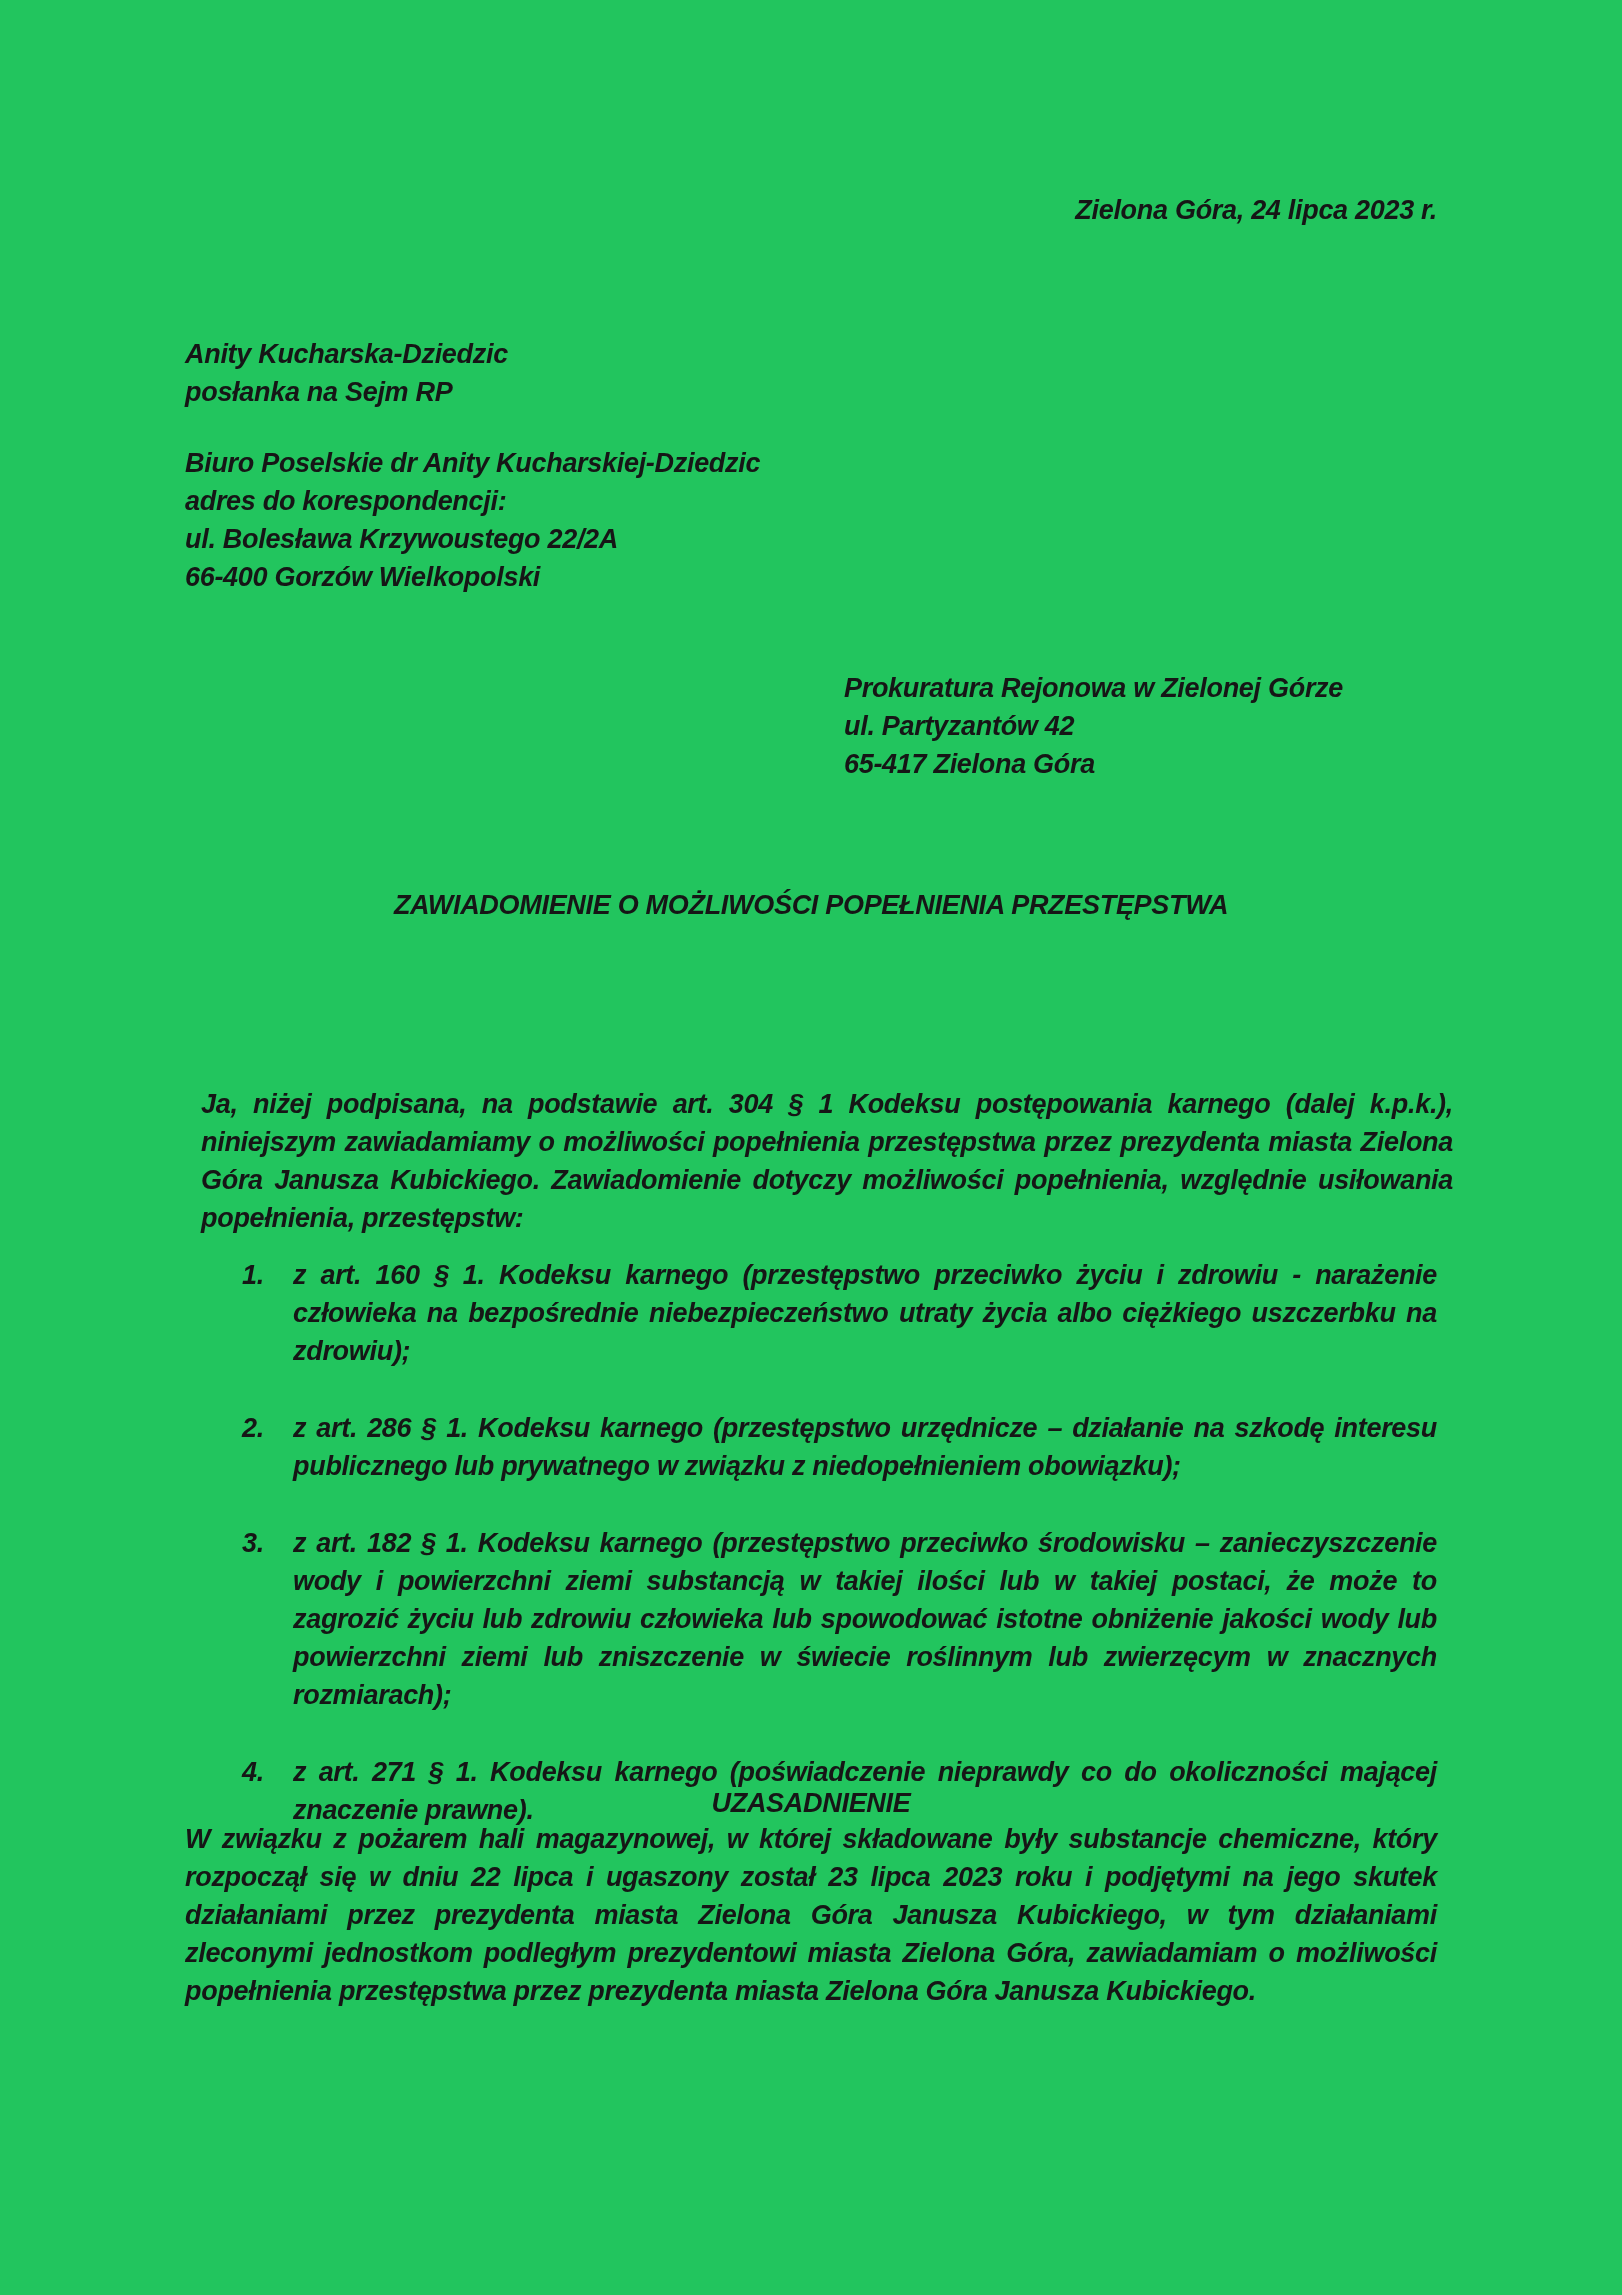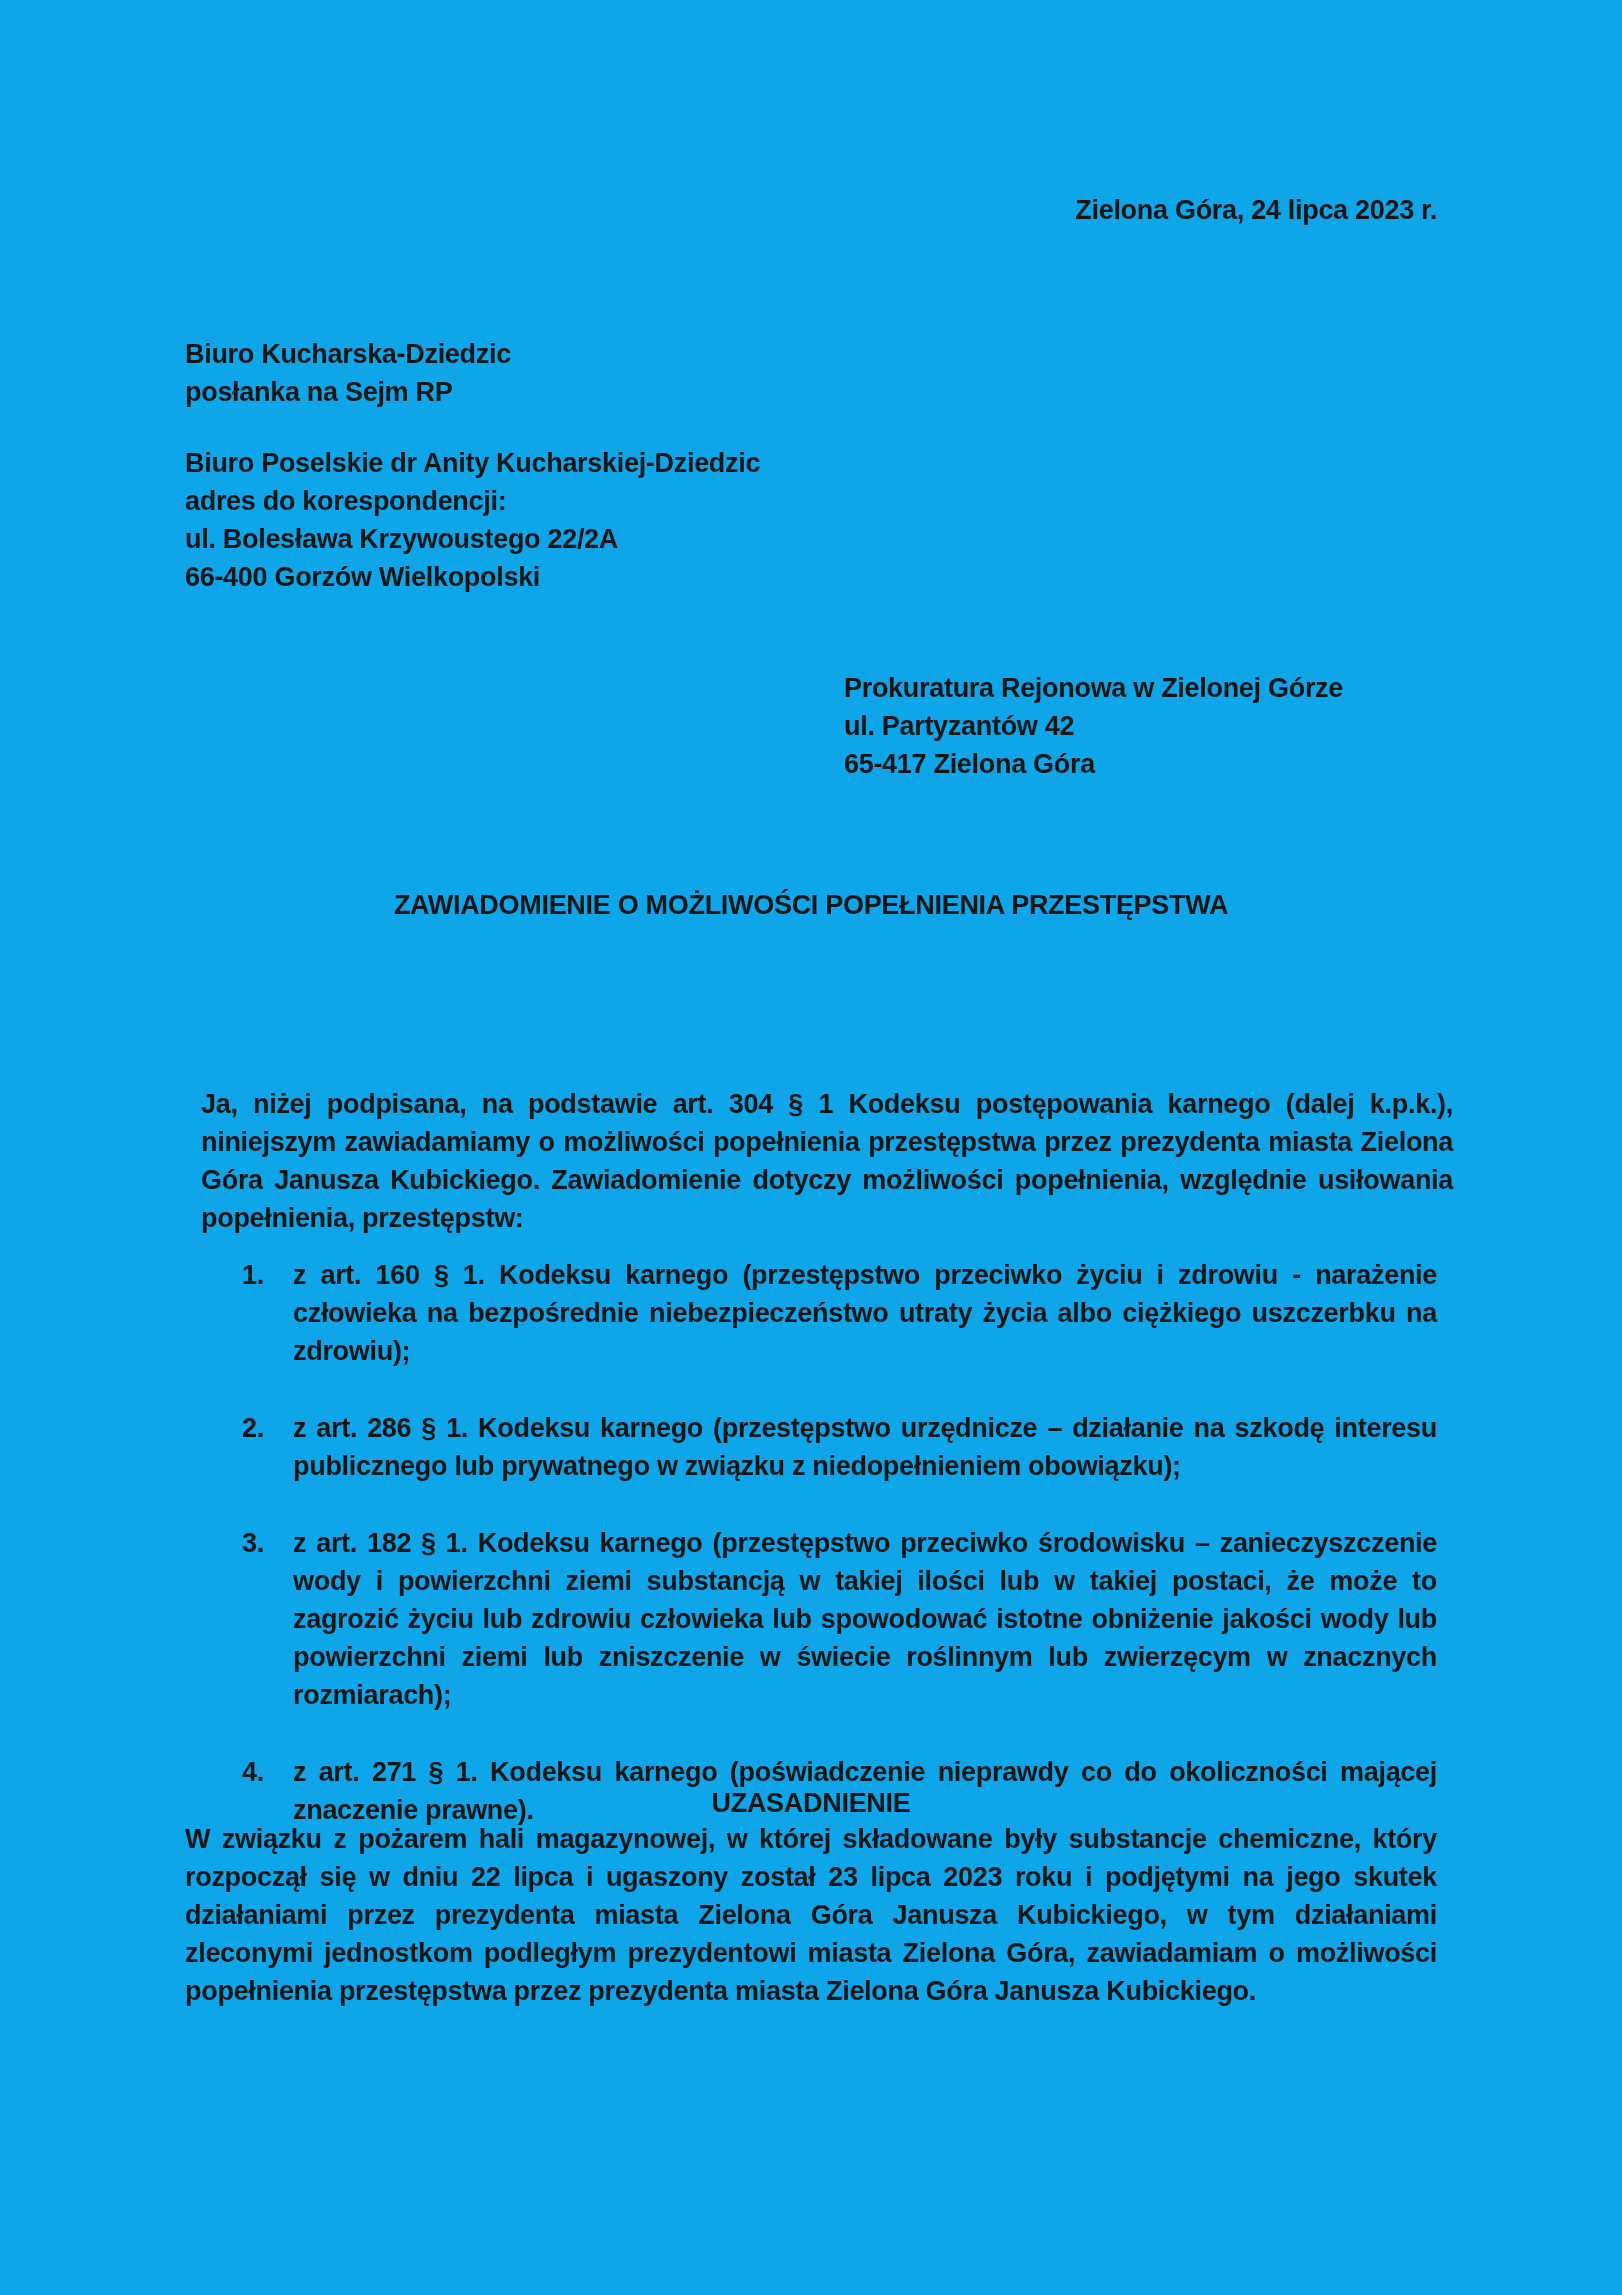--- a/index.html
+++ b/index.html
@@ -64,26 +64,26 @@
   }
   .justification-heading {
     top: 1784px;
     text-align: center;
   }
   .justification-para { top: 1820px; }
 </style>
 </head>
 <body style="background: rgb(255, 255, 255);">
 
-<div class="page" style="color: rgb(22, 22, 22); background: #0ea5e9;">
+<div class="page" style="color: rgb(22, 22, 22); background: #22c55e; font-style: italic;">
 
   <div class="abs content-wide date-line">Zielona Góra, 24 lipca 2023 r.</div>
 
   <div class="abs content-left sender-block">
-    <div>Biuro Kucharska-Dziedzic</div>
+    <div>Anity Kucharska-Dziedzic</div>
     <div>posłanka na Sejm RP</div>
     <div class="sender-gap"></div>
     <div>Biuro Poselskie dr Anity Kucharskiej-Dziedzic</div>
     <div>adres do korespondencji:</div>
     <div>ul. Bolesława Krzywoustego 22/2A</div>
     <div>66-400 Gorzów Wielkopolski</div>
   </div>
 
   <div class="abs recipient-block">
     <div>Prokuratura Rejonowa w Zielonej Górze</div>

